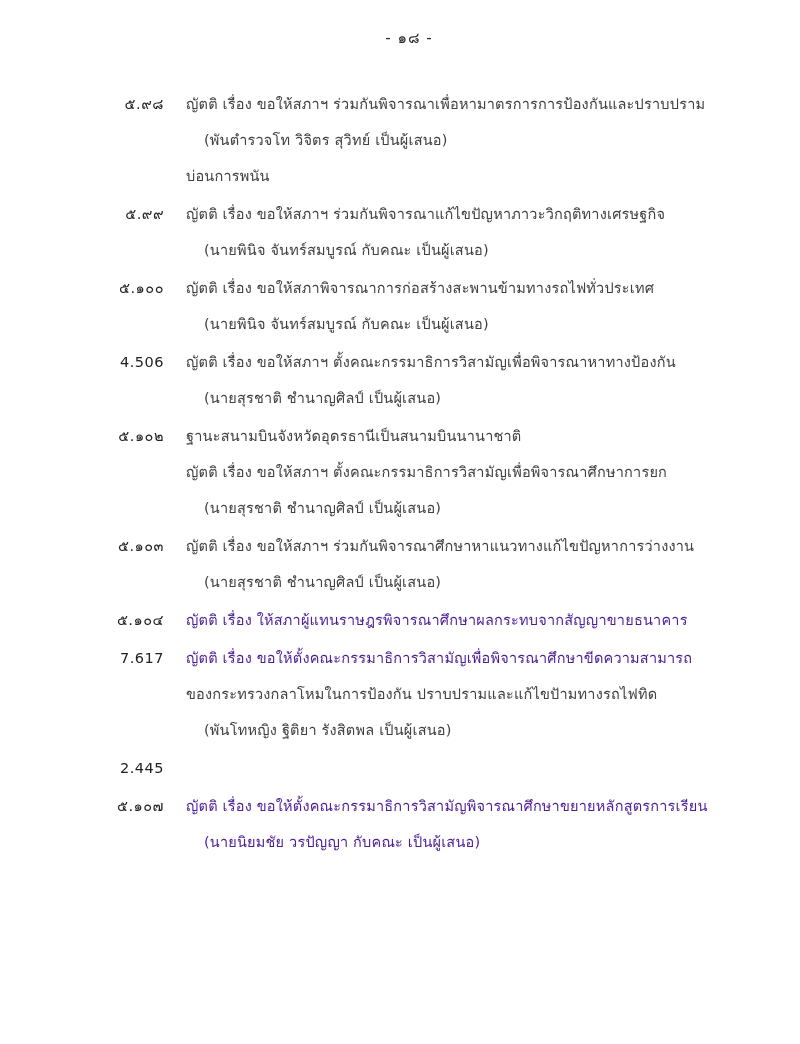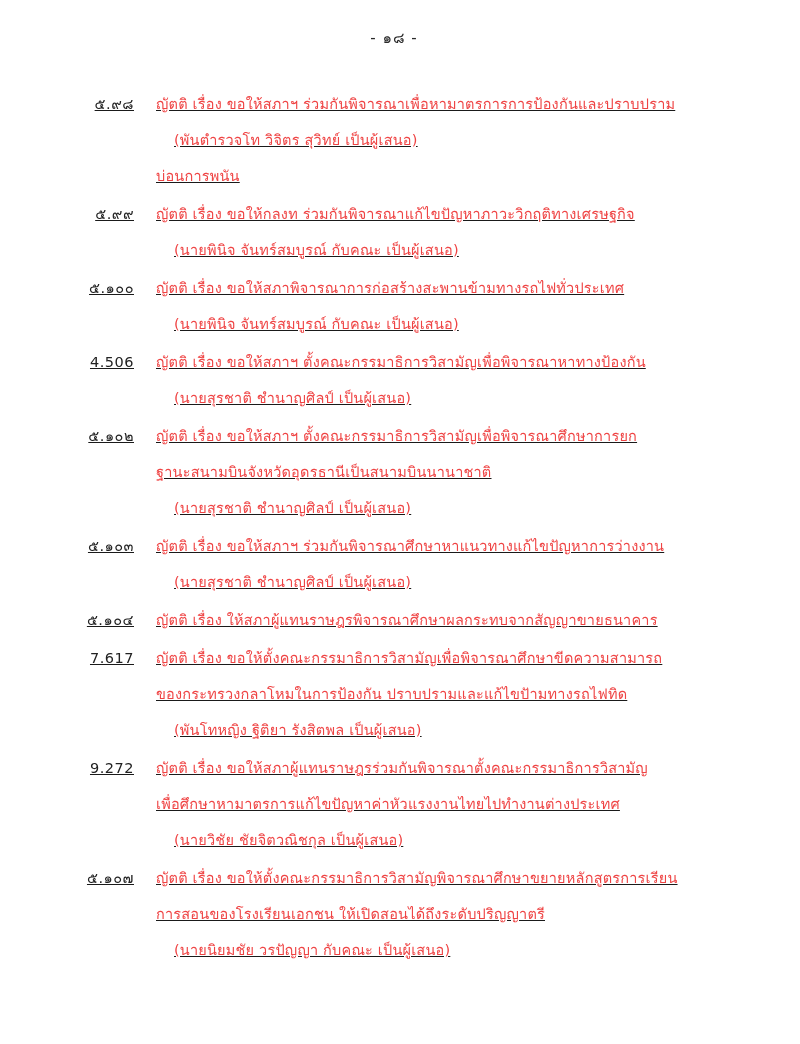--- a/index.html
+++ b/index.html
@@ -12,69 +12,68 @@
     background: #ffffff;
     font-family: "DejaVu Sans", "Liberation Sans", sans-serif;
     color: #1a1a1a;
     overflow: hidden;
   }
   .page {
     position: relative;
     width: 800px;
     height: 736px;
     box-sizing: border-box;
-    padding: 26px 60px 20px 48px;
+    padding: 26px 60px 20px 78px;
   }
   .page-number {
     text-align: center;
     font-size: 15px;
     letter-spacing: 1px;
     color: #2a2a2a;
     margin-bottom: 36px;
   }
   .entries {
     display: block;
   }
   .entry {
     display: flex;
     flex-direction: row;
     align-items: flex-start;
     margin-bottom: 2px;
-    text-decoration: underline;
   }
   .entry-number {
     flex: 0 0 86px;
     text-align: right;
     font-size: 14.5px;
     line-height: 36px;
     color: #222;
     white-space: nowrap;
     padding-right: 0;
     letter-spacing: 0.5px;
   }
   .entry-body {
     flex: 1 1 auto;
     padding-left: 22px;
   }
   .line {
     font-size: 14.5px;
     line-height: 36px;
-    color: #ef4444;
+    color: #404040;
     white-space: nowrap;
     letter-spacing: 0.2px;
   }
   .line.indent {
     padding-left: 0;
   }
   .line.proposer {
     padding-left: 18px;
     letter-spacing: 0.2px;
   }
   .faded {
-    color: #ef4444;
+    color: #4c1d95;
   }
 </style>
 </head>
 <body>
 
 <div class="page">
 
   <div class="page-number">- ๑๘ -</div>
 
   <div class="entries">
@@ -84,21 +83,21 @@
       <div class="entry-body">
         <div class="line">ญัตติ เรื่อง ขอให้สภาฯ ร่วมกันพิจารณาเพื่อหามาตรการการป้องกันและปราบปราม</div>
         <div class="line proposer">(พันตำรวจโท วิจิตร สุวิทย์ เป็นผู้เสนอ)</div>
         <div class="line indent">บ่อนการพนัน</div>
       </div>
     </div>
 
     <div class="entry">
       <div class="entry-number">๕.๙๙</div>
       <div class="entry-body">
-        <div class="line">ญัตติ เรื่อง ขอให้กลงท ร่วมกันพิจารณาแก้ไขปัญหาภาวะวิกฤติทางเศรษฐกิจ</div>
+        <div class="line">ญัตติ เรื่อง ขอให้สภาฯ ร่วมกันพิจารณาแก้ไขปัญหาภาวะวิกฤติทางเศรษฐกิจ</div>
         <div class="line proposer">(นายพินิจ จันทร์สมบูรณ์ กับคณะ เป็นผู้เสนอ)</div>
       </div>
     </div>
 
     <div class="entry">
       <div class="entry-number">๕.๑๐๐</div>
       <div class="entry-body">
         <div class="line">ญัตติ เรื่อง ขอให้สภาพิจารณาการก่อสร้างสะพานข้ามทางรถไฟทั่วประเทศ</div>
         <div class="line proposer">(นายพินิจ จันทร์สมบูรณ์ กับคณะ เป็นผู้เสนอ)</div>
       </div>
@@ -108,22 +107,22 @@
       <div class="entry-number">4.506</div>
       <div class="entry-body">
         <div class="line">ญัตติ เรื่อง ขอให้สภาฯ ตั้งคณะกรรมาธิการวิสามัญเพื่อพิจารณาหาทางป้องกัน</div>
         <div class="line proposer">(นายสุรชาติ ชำนาญศิลป์ เป็นผู้เสนอ)</div>
       </div>
     </div>
 
     <div class="entry">
       <div class="entry-number">๕.๑๐๒</div>
       <div class="entry-body">
+        <div class="line indent">ฐานะสนามบินจังหวัดอุดรธานีเป็นสนามบินนานาชาติ</div>
         <div class="line">ญัตติ เรื่อง ขอให้สภาฯ ตั้งคณะกรรมาธิการวิสามัญเพื่อพิจารณาศึกษาการยก</div>
-        <div class="line indent">ฐานะสนามบินจังหวัดอุดรธานีเป็นสนามบินนานาชาติ</div>
         <div class="line proposer">(นายสุรชาติ ชำนาญศิลป์ เป็นผู้เสนอ)</div>
       </div>
     </div>
 
     <div class="entry">
       <div class="entry-number">๕.๑๐๓</div>
       <div class="entry-body">
         <div class="line">ญัตติ เรื่อง ขอให้สภาฯ ร่วมกันพิจารณาศึกษาหาแนวทางแก้ไขปัญหาการว่างงาน</div>
         <div class="line proposer">(นายสุรชาติ ชำนาญศิลป์ เป็นผู้เสนอ)</div>
       </div>
@@ -139,31 +138,25 @@
     <div class="entry">
       <div class="entry-number">7.617</div>
       <div class="entry-body">
         <div class="line faded">ญัตติ เรื่อง ขอให้ตั้งคณะกรรมาธิการวิสามัญเพื่อพิจารณาศึกษาขีดความสามารถ</div>
         <div class="line indent">ของกระทรวงกลาโหมในการป้องกัน ปราบปรามและแก้ไขปัามทางรถไฟทิด</div>
         <div class="line proposer">(พันโทหญิง ฐิติยา รังสิตพล เป็นผู้เสนอ)</div>
       </div>
     </div>
 
     <div class="entry">
-      <div class="entry-number">9.272</div>
-      <div class="entry-body">
-        <div class="line faded">ญัตติ เรื่อง ขอให้สภาผู้แทนราษฎรร่วมกันพิจารณาตั้งคณะกรรมาธิการวิสามัญ</div>
-        <div class="line indent faded">เพื่อศึกษาหามาตรการแก้ไขปัญหาค่าหัวแรงงานไทยไปทำงานต่างประเทศ</div>
-        <div class="line proposer">(นายวิชัย ชัยจิตวณิชกุล เป็นผู้เสนอ)</div>
-      </div>
+      <div class="entry-number">2.445</div>
     </div>
 
     <div class="entry">
       <div class="entry-number">๕.๑๐๗</div>
       <div class="entry-body">
         <div class="line faded">ญัตติ เรื่อง ขอให้ตั้งคณะกรรมาธิการวิสามัญพิจารณาศึกษาขยายหลักสูตรการเรียน</div>
-        <div class="line indent faded">การสอนของโรงเรียนเอกชน ให้เปิดสอนได้ถึงระดับปริญญาตรี</div>
         <div class="line proposer faded">(นายนิยมชัย วรปัญญา กับคณะ เป็นผู้เสนอ)</div>
       </div>
     </div>
 
   </div>
 </div>
 
 </body></html>

